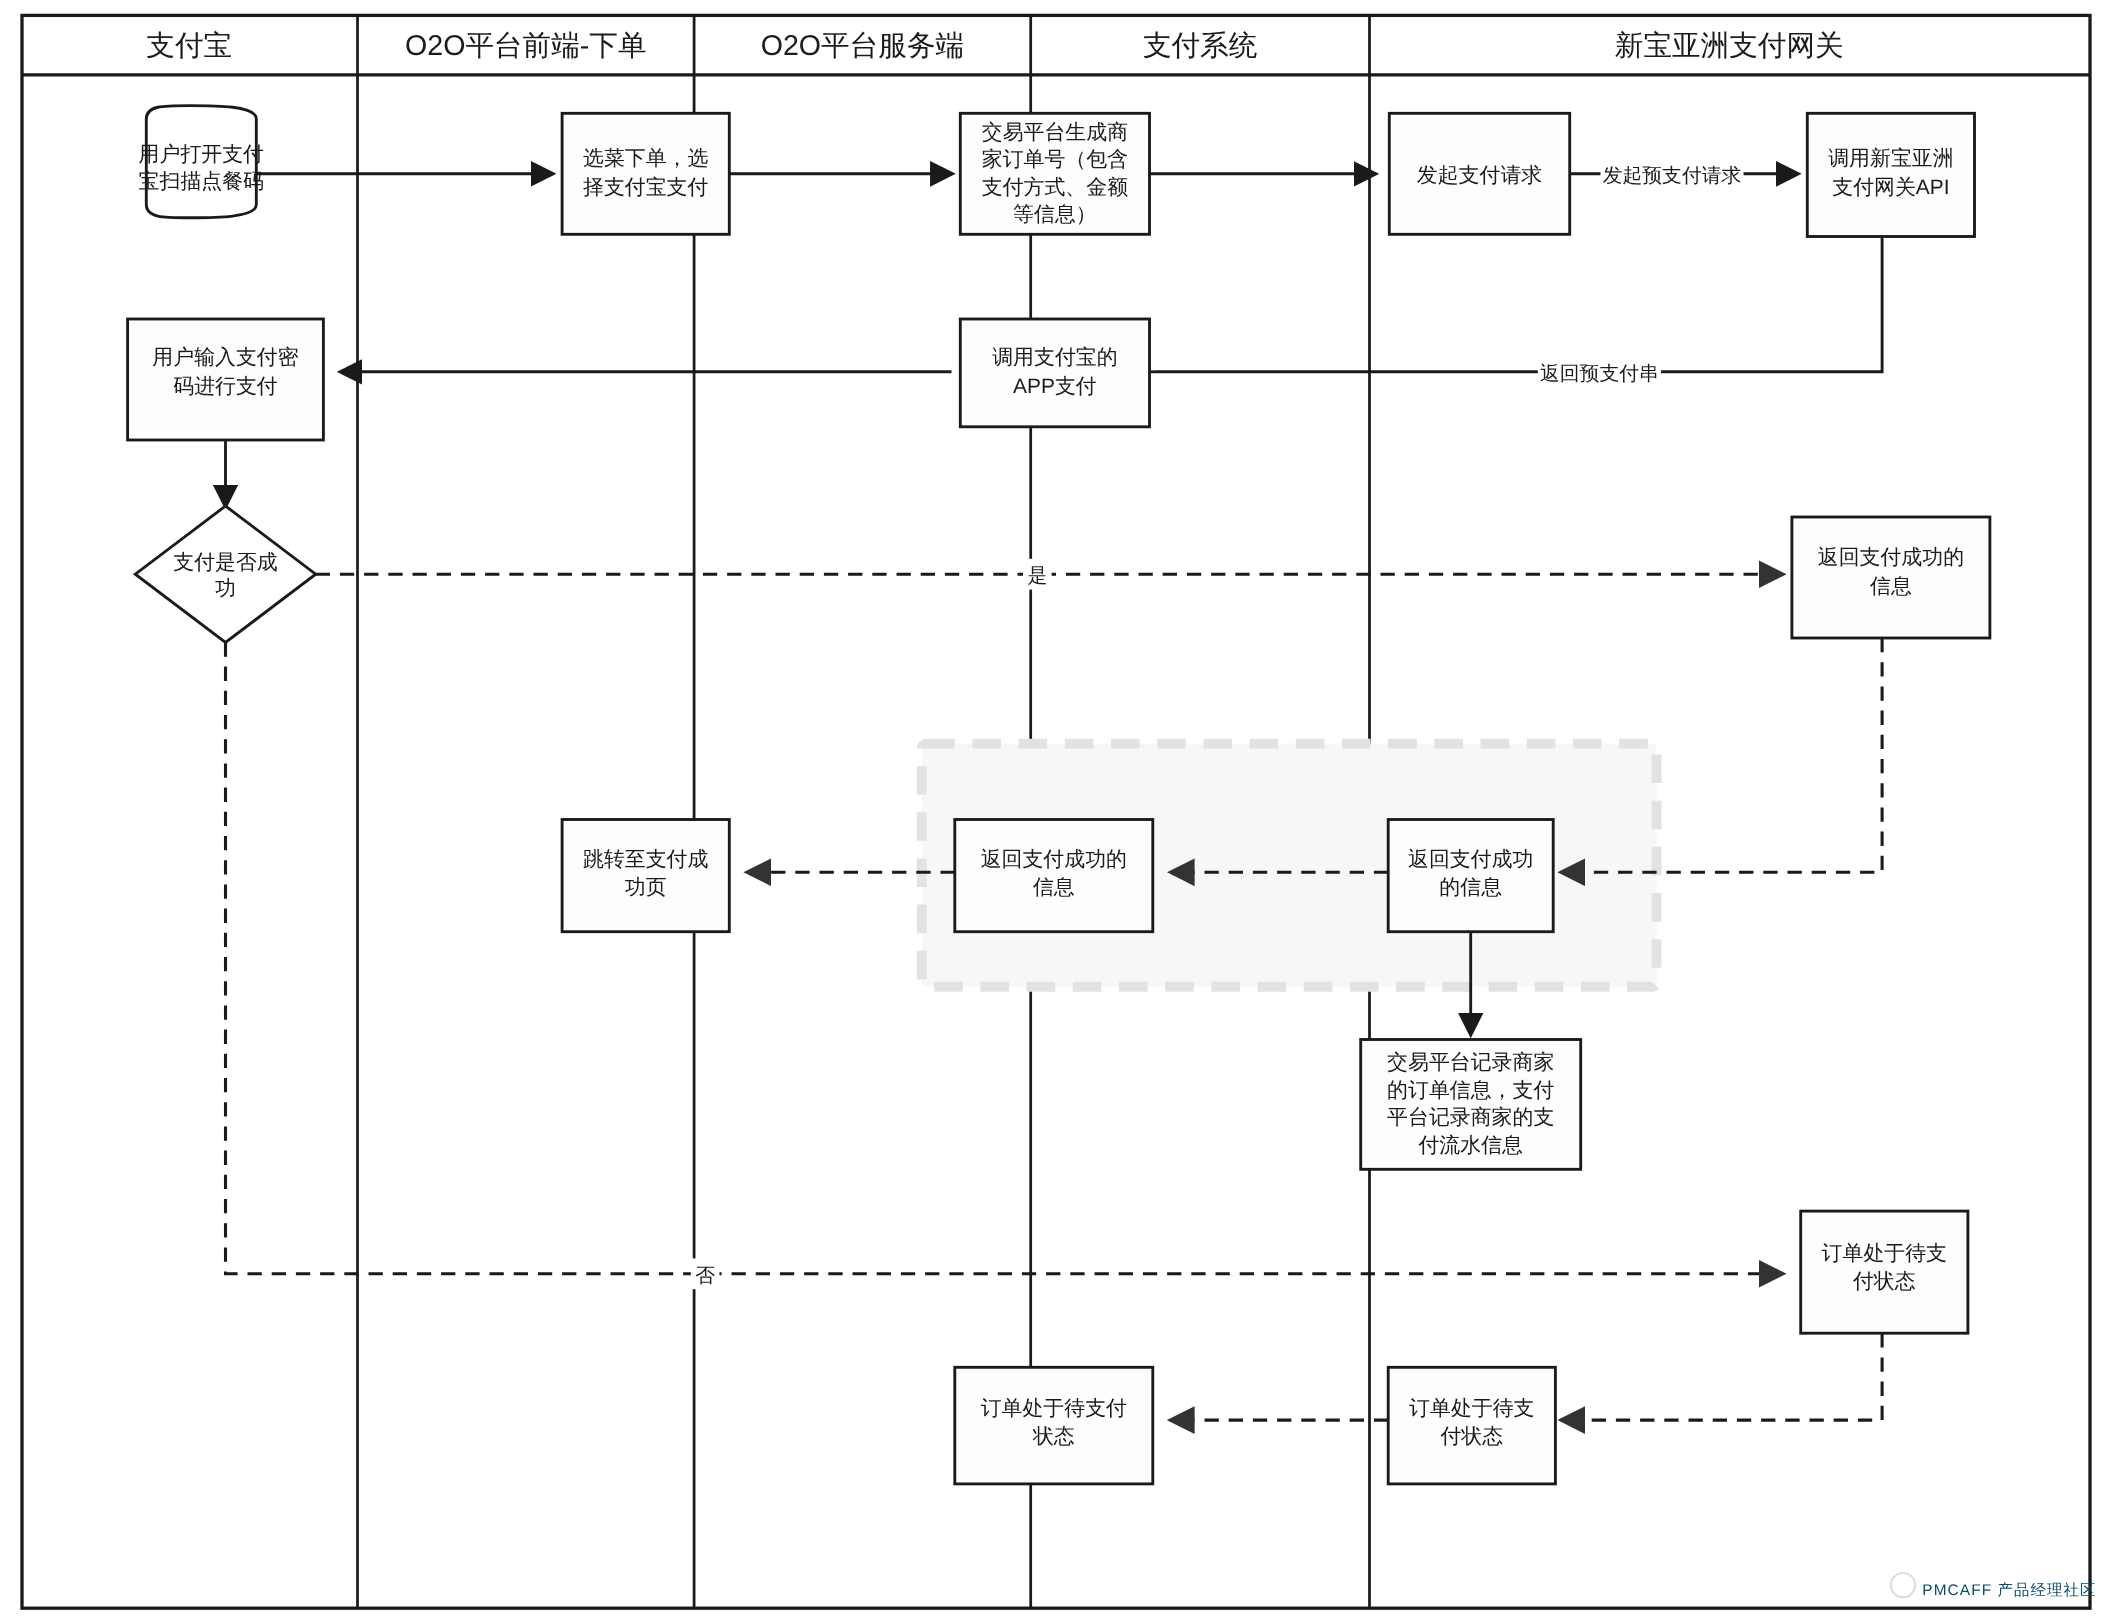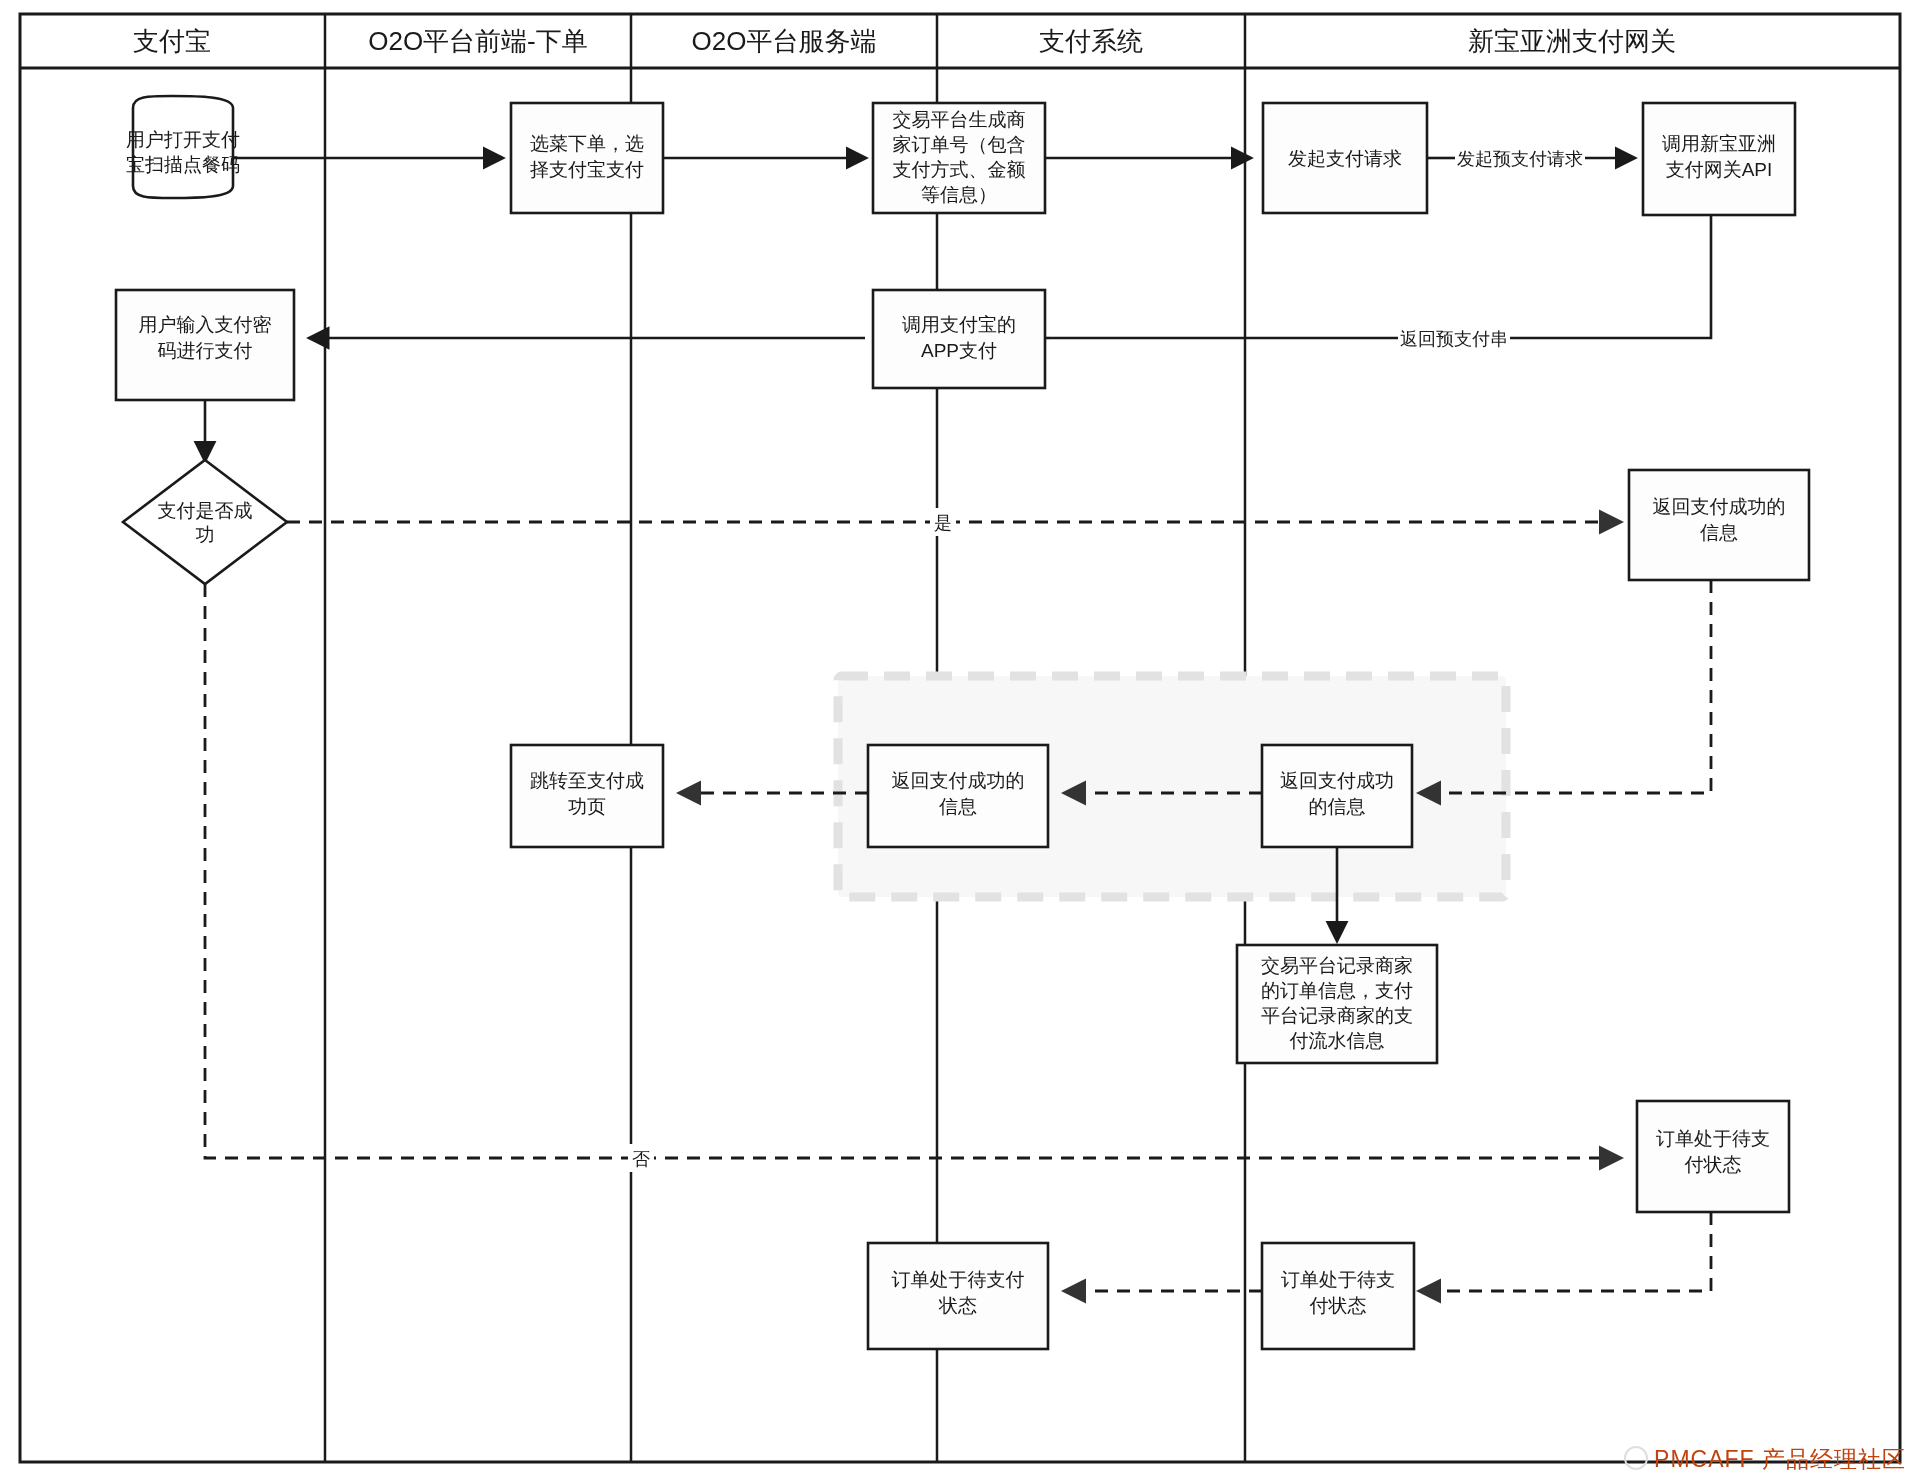--- a/index.html
+++ b/index.html
@@ -81,23 +81,23 @@
   }
   .highlight-region {
     fill: #f7f7f7;
     stroke: #e2e2e2;
     stroke-width: 9;
     stroke-dasharray: 26 16;
   }
   .watermark {
     position: absolute;
     right: 14px;
-    bottom: 0;
-    font-size: 23px;
-    color: #c2410c;
+    bottom: 20px;
+    font-size: 14px;
+    color: #0c4a6e;
     letter-spacing: 1px;
     white-space: nowrap;
     font-family: "Liberation Sans", "DejaVu Sans", sans-serif;
     user-select: none;
   }
   .watermark .wm-mark {
     display: inline-block;
     width: 20px;
     height: 20px;
     border: 2px solid #dedede;

